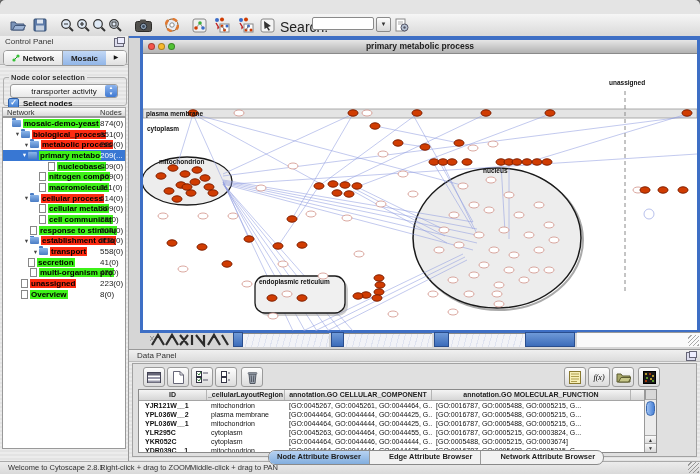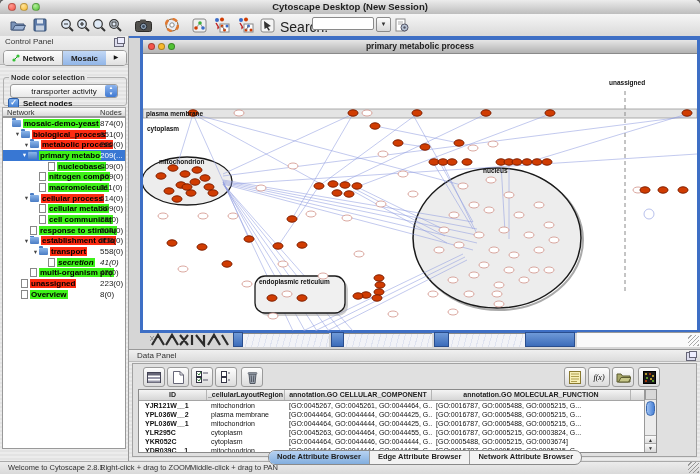--- a/index.html
+++ b/index.html
@@ -101,42 +101,36 @@
   .c0{width:68px;} .c1{width:78px;} .c2{width:147px;} .c3{width:199px;} .cf{flex:1;border-right:none;}
   .td.c0{font-weight:bold;padding-left:6px;}
   .dscroll{position:absolute;right:0;top:0;bottom:0;width:12px;background:#ececec;border-left:1px solid #999;box-sizing:border-box;}
   .dthumb{position:absolute;left:1px;top:11px;width:9px;height:15px;border-radius:5px;
     background:linear-gradient(90deg,#9cc0f2,#4a82d6);border:1px solid #3767b0;box-sizing:border-box;}
   .dsarr{position:absolute;left:0;width:11px;height:8px;font-size:5px;text-align:center;color:#333;
     background:linear-gradient(#fafafa,#d8d8d8);border-top:1px solid #aaa;line-height:8px;}
   .dscorner{position:absolute;right:0;top:0;width:11px;height:10px;background:#d8d8d8;border-left:1px solid #999;border-bottom:1px solid #aaa;box-sizing:border-box;}
   
   .btabs{position:absolute;left:268px;top:450px;height:13px;display:flex;border:1px solid #8a8a8a;border-radius:7px;
-    overflow:hidden;background:#f2f2f2;z-index:5;}
+    overflow:hidden;background:#f2f2f2;z-index:5;gap:11px;}
   .btab{font-size:7.5px;font-weight:bold;color:#222;line-height:12px;padding:0 8px;border-right:1px solid #9a9a9a;}
   .btab:last-child{border-right:none;}
   .btab.sel{background:linear-gradient(#b7d2f2,#82aede);}
   
   .statusbar{position:absolute;left:0;top:461px;right:0;height:13px;background:linear-gradient(#ececec,#d8d8d8);
     border-top:1px solid #aaa;}
   .stitem{position:absolute;top:0;font-size:7.5px;color:#333;line-height:12px;}
   .wingrip{position:absolute;right:1px;bottom:1px;width:11px;height:11px;
     background:repeating-linear-gradient(135deg,transparent 0 2px,#999 2px 3px);}
 </style>
 </head>
 <body>
 
 <div class="win">
 
-  <div class="titlebar">
-    <span class="tl r"></span>
-    <span class="tl y"></span>
-    <span class="tl g"></span>
-    <span class="wtitle">Cytoscape Desktop (New Session)</span>
-  </div>
 
   <div class="toolbar">
     <span class="tbtn" style="left:8px">
       <svg width="16" height="13">
           <path d="M1 11 L1 3 L5 3 L6.5 5 L14 5 L14 11 Z" fill="#7a93b8" stroke="#44597a" stroke-width="1"></path>
           <path d="M2.5 11 L5 6.5 L15.5 6.5 L13 11 Z" fill="#9db4d6" stroke="#44597a" stroke-width="1"></path>
         </svg>
       </span>
     <span class="tbtn" style="left:30px">
       <svg width="14" height="14">
@@ -350,21 +344,21 @@
           <span class="ticon fold"></span>
           <span class="chip r">establishment of lo</span>
           <span class="tnum">558(0)</span>
         </div>
         <div class="trow" style="padding-left: 29px;">
           <span class="arr">▼</span>
           <span class="ticon fold"></span>
           <span class="chip r">transport</span>
           <span class="tnum">558(0)</span>
         </div>
-        <div class="trow" style="padding-left: 38px; font-style: italic;">
+        <div class="trow" style="padding-left: 18px;">
           <span class="arr"></span>
           <span class="ticon file"></span>
           <span class="chip g">secretion</span>
           <span class="tnum">41(0)</span>
         </div>
         <div class="trow" style="padding-left: 20px;">
           <span class="arr"></span>
           <span class="ticon file"></span>
           <span class="chip g">multi-organism pro</span>
           <span class="tnum">42(0)</span>

